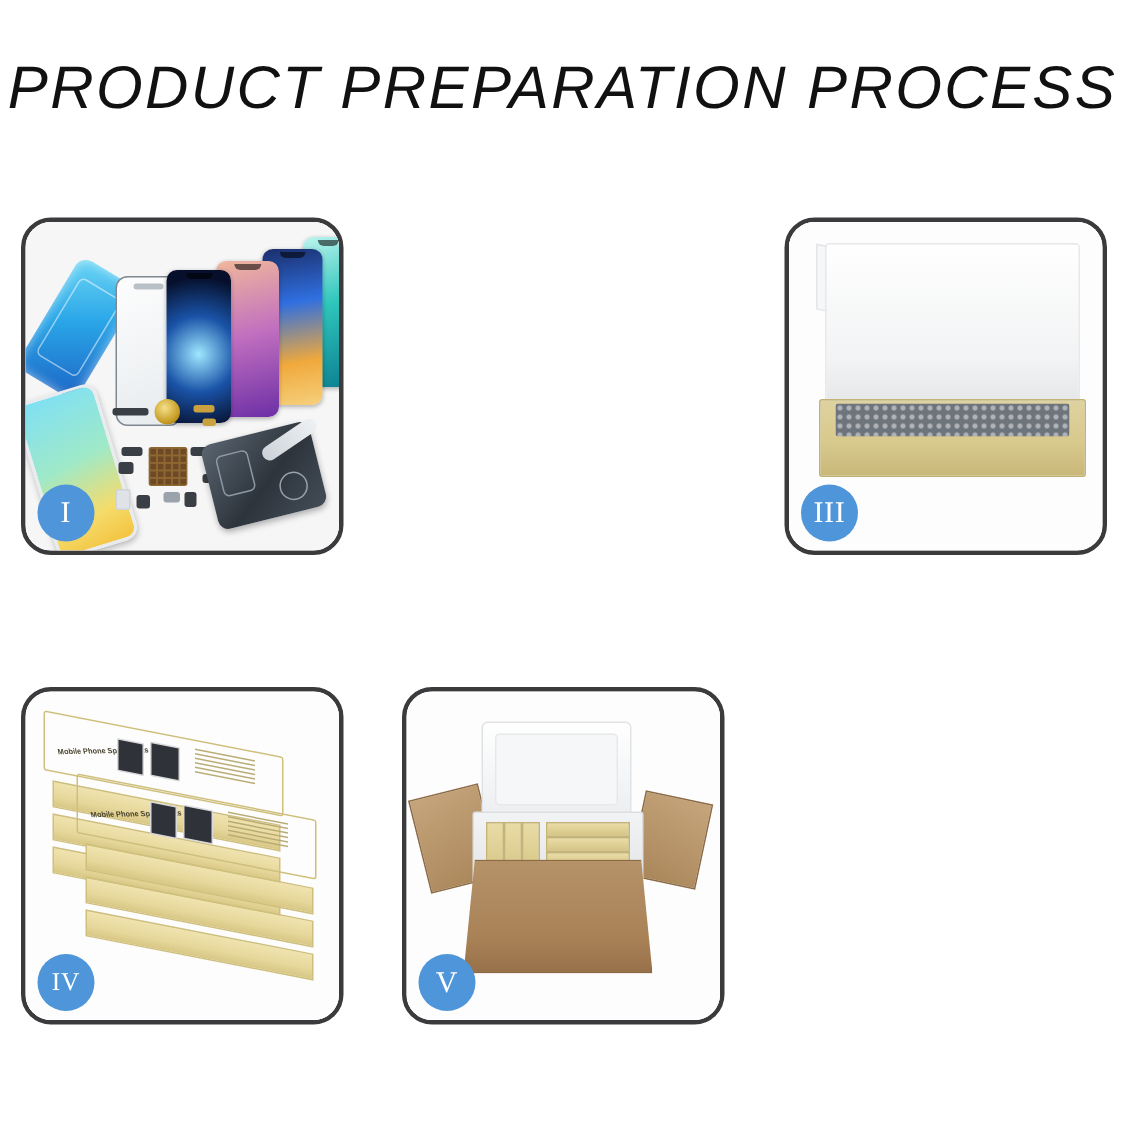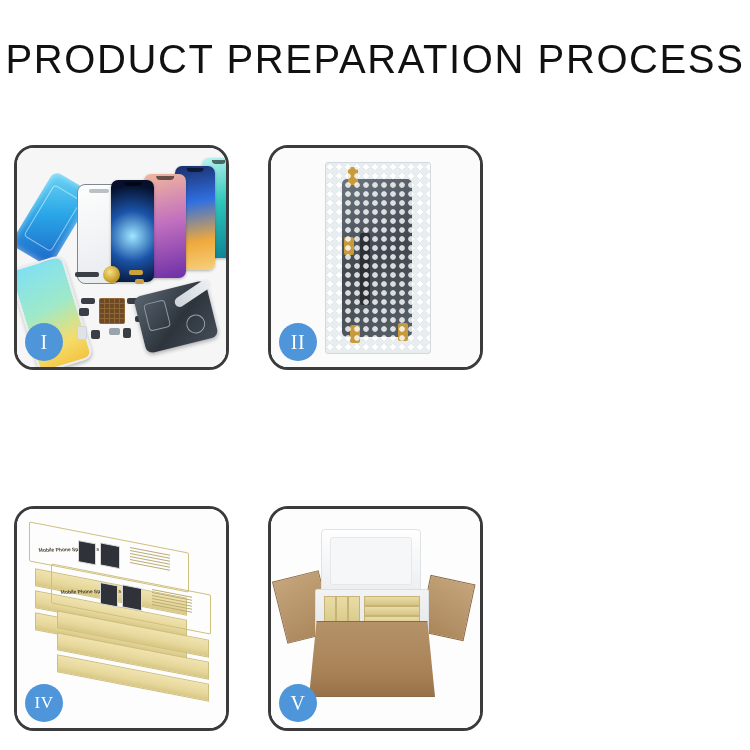--- a/index.html
+++ b/index.html
@@ -20,20 +20,21 @@
     height: 750px;
     background: #ffffff;
   }
 
   
   .header {
     position: absolute;
     left: 0; top: 36px;
     width: 750px;
     text-align: center;
+    font-style: italic;
   }
   .title {
     font-family: "Liberation Sans", sans-serif;
     font-size: 40px;
     line-height: 46px;
     letter-spacing: 1.6px;
     font-weight: 400;
     color: #111111;
     margin: 0;
     white-space: nowrap;
@@ -62,21 +63,21 @@
     border: 3px solid #3b3b3d;
     border-radius: 20px;
     background: #fbfbfb;
     box-sizing: border-box;
     overflow: hidden;
   }
   .panel.c0 { left: 0px; }
   .panel.c1 { left: 254px; }
   .panel.c2 { left: 509px; }
   .panel.r0 { top: 0px; }
-  .panel.r1 { top: 313px; margin-top: 48px; }
+  .panel.r1 { top: 313px; }
 
   .photo {
     position: absolute;
     inset: 0;
     background: #f7f7f8;
     overflow: hidden;
   }
 
   .badge {
     position: absolute;
@@ -358,35 +359,33 @@
         <div class="bit" style="left:74px;top:182px;width:9px;height:9px;"></div>
         <div class="bit" style="left:106px;top:180px;width:8px;height:10px;"></div>
         <div class="bit silver" style="left:60px;top:178px;width:8px;height:12px;border:1px solid #cfd4d9;background:#dfe3e7;"></div>
         <div class="bit" style="left:118px;top:168px;width:9px;height:6px;"></div>
         <div class="backplate"></div>
         <div class="tool"></div>
       </div>
       <div class="badge">I</div>
     </div>
 
-    <div class="panel r0 c1">
+
+    <div class="panel r0 c2">
       <div class="photo">
-        <div class="p2bg"></div>
-        <div class="bubblepack">
-          <div class="lcd"></div>
-          <div class="flexgold" style="left:22px;top:4px;"></div>
-          <div class="flexgold" style="left:18px;top:74px;"></div>
-          <div class="flexgold" style="left:24px;top:162px;"></div>
-          <div class="flexgold" style="left:72px;top:160px;"></div>
-          <div class="bubbleoverlay"></div>
+        <div class="p3bg"></div>
+        <div class="lidflapL"></div>
+        <div class="lidflapR"></div>
+        <div class="lidfoam"></div>
+        <div class="boxbase3">
+          <div class="greyfill"></div>
         </div>
       </div>
-      <div class="badge">II</div>
+      <div class="badge">III</div>
     </div>
-
 
     <div class="panel r1 c0">
       <div class="photo">
         <div class="p4bg"></div>
 
         <div class="stackbox" style="left:18px;top:74px;width:150px;height:16px;transform:skewY(11deg);"></div>
         <div class="stackbox" style="left:18px;top:96px;width:150px;height:16px;transform:skewY(11deg);"></div>
         <div class="stackbox" style="left:18px;top:118px;width:150px;height:16px;transform:skewY(11deg);"></div>
         <div class="stackbox" style="left:40px;top:116px;width:150px;height:16px;transform:skewY(11deg);"></div>
         <div class="stackbox" style="left:40px;top:138px;width:150px;height:16px;transform:skewY(11deg);"></div>

